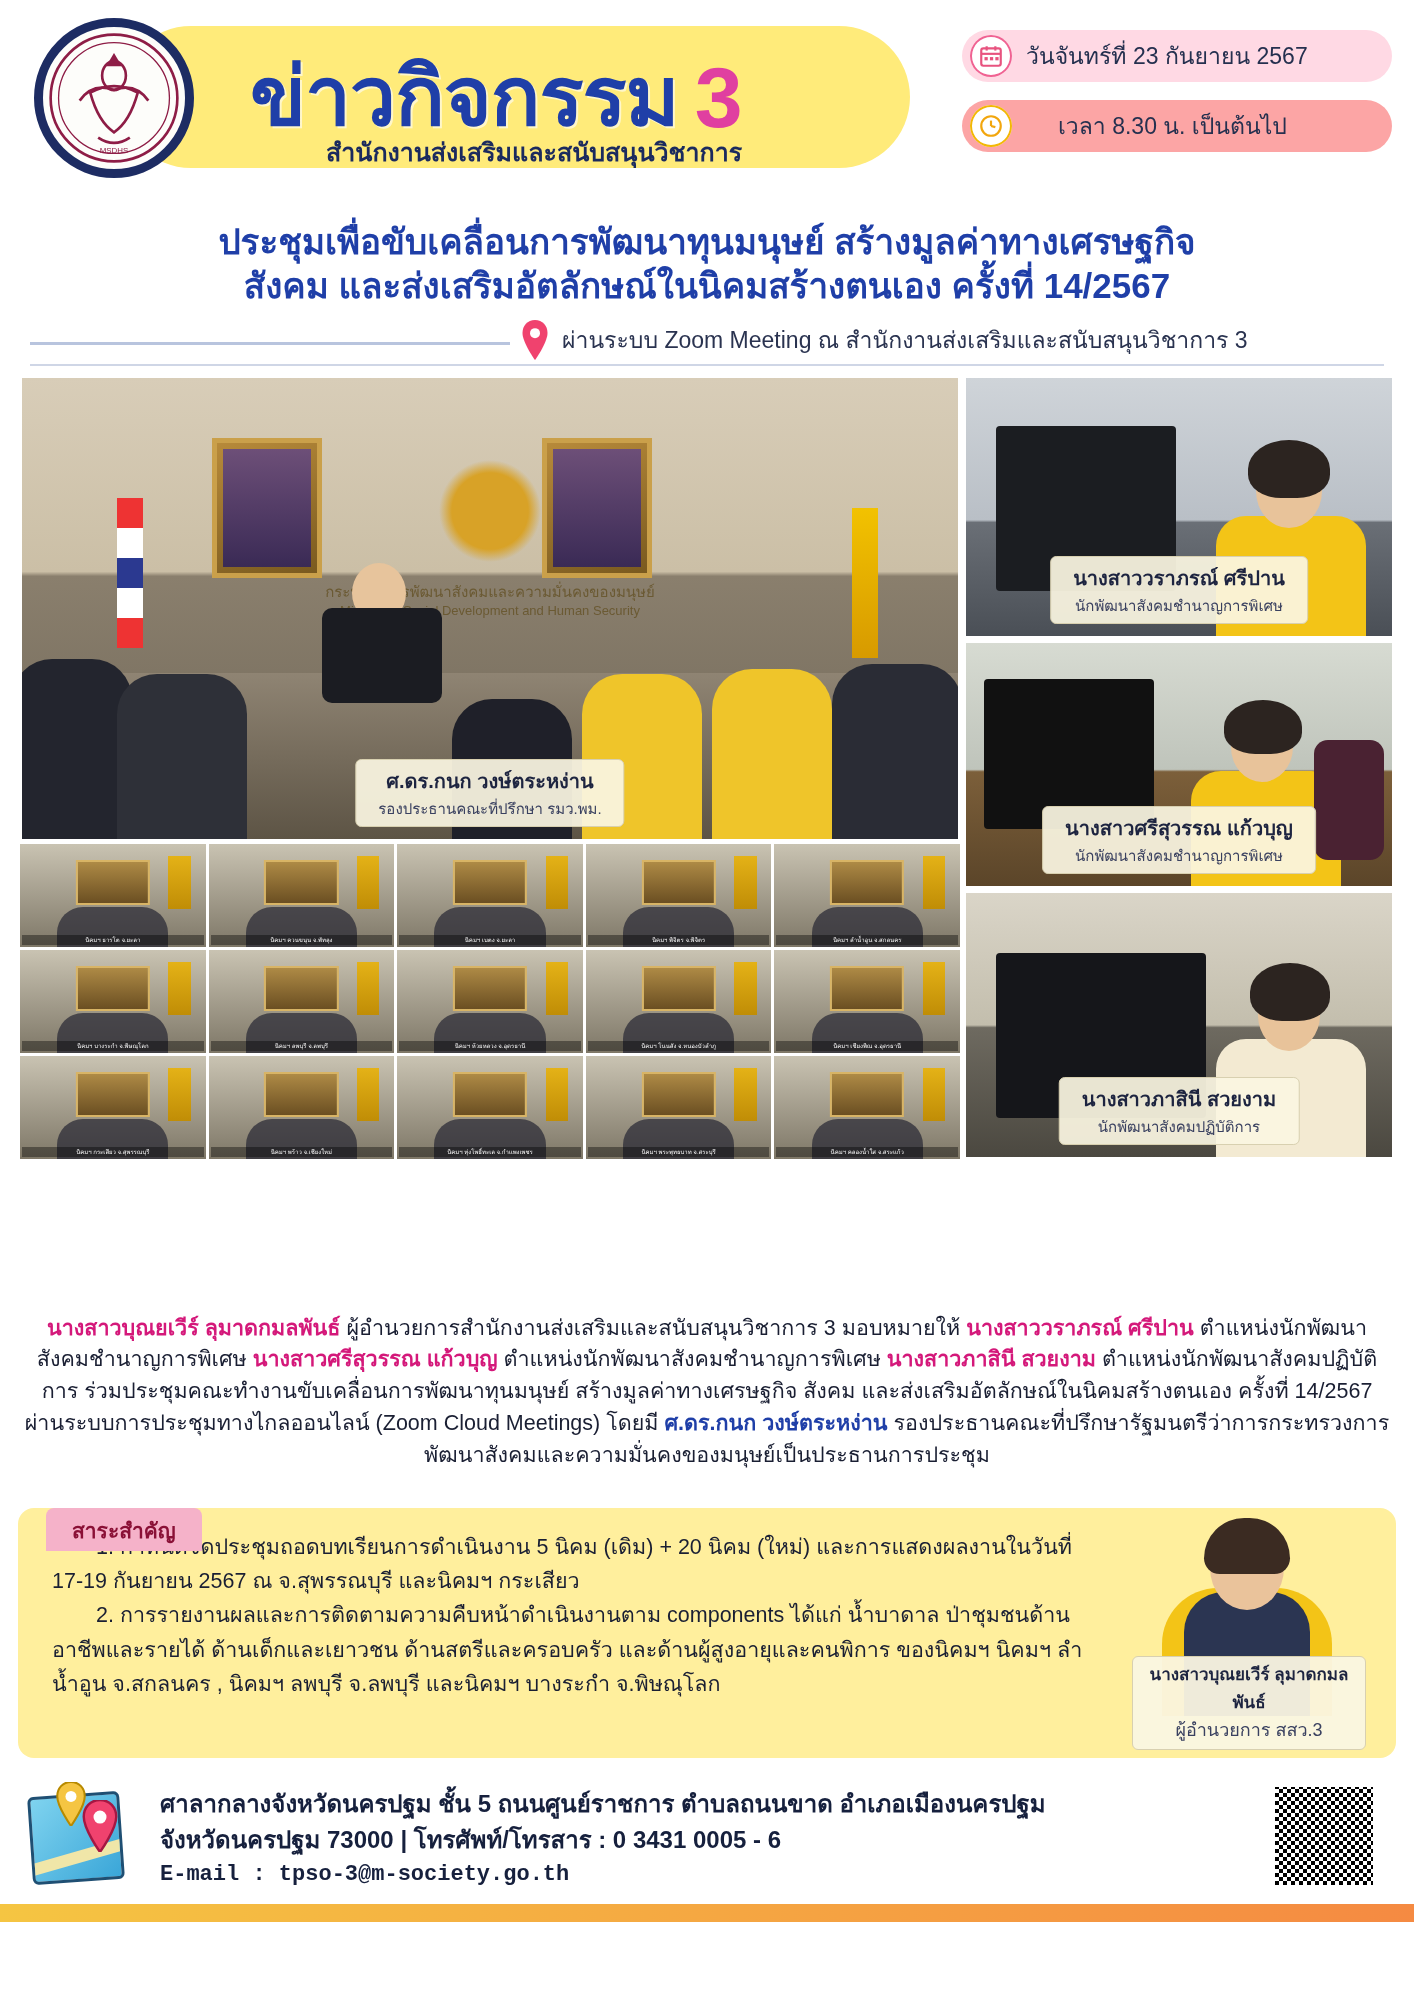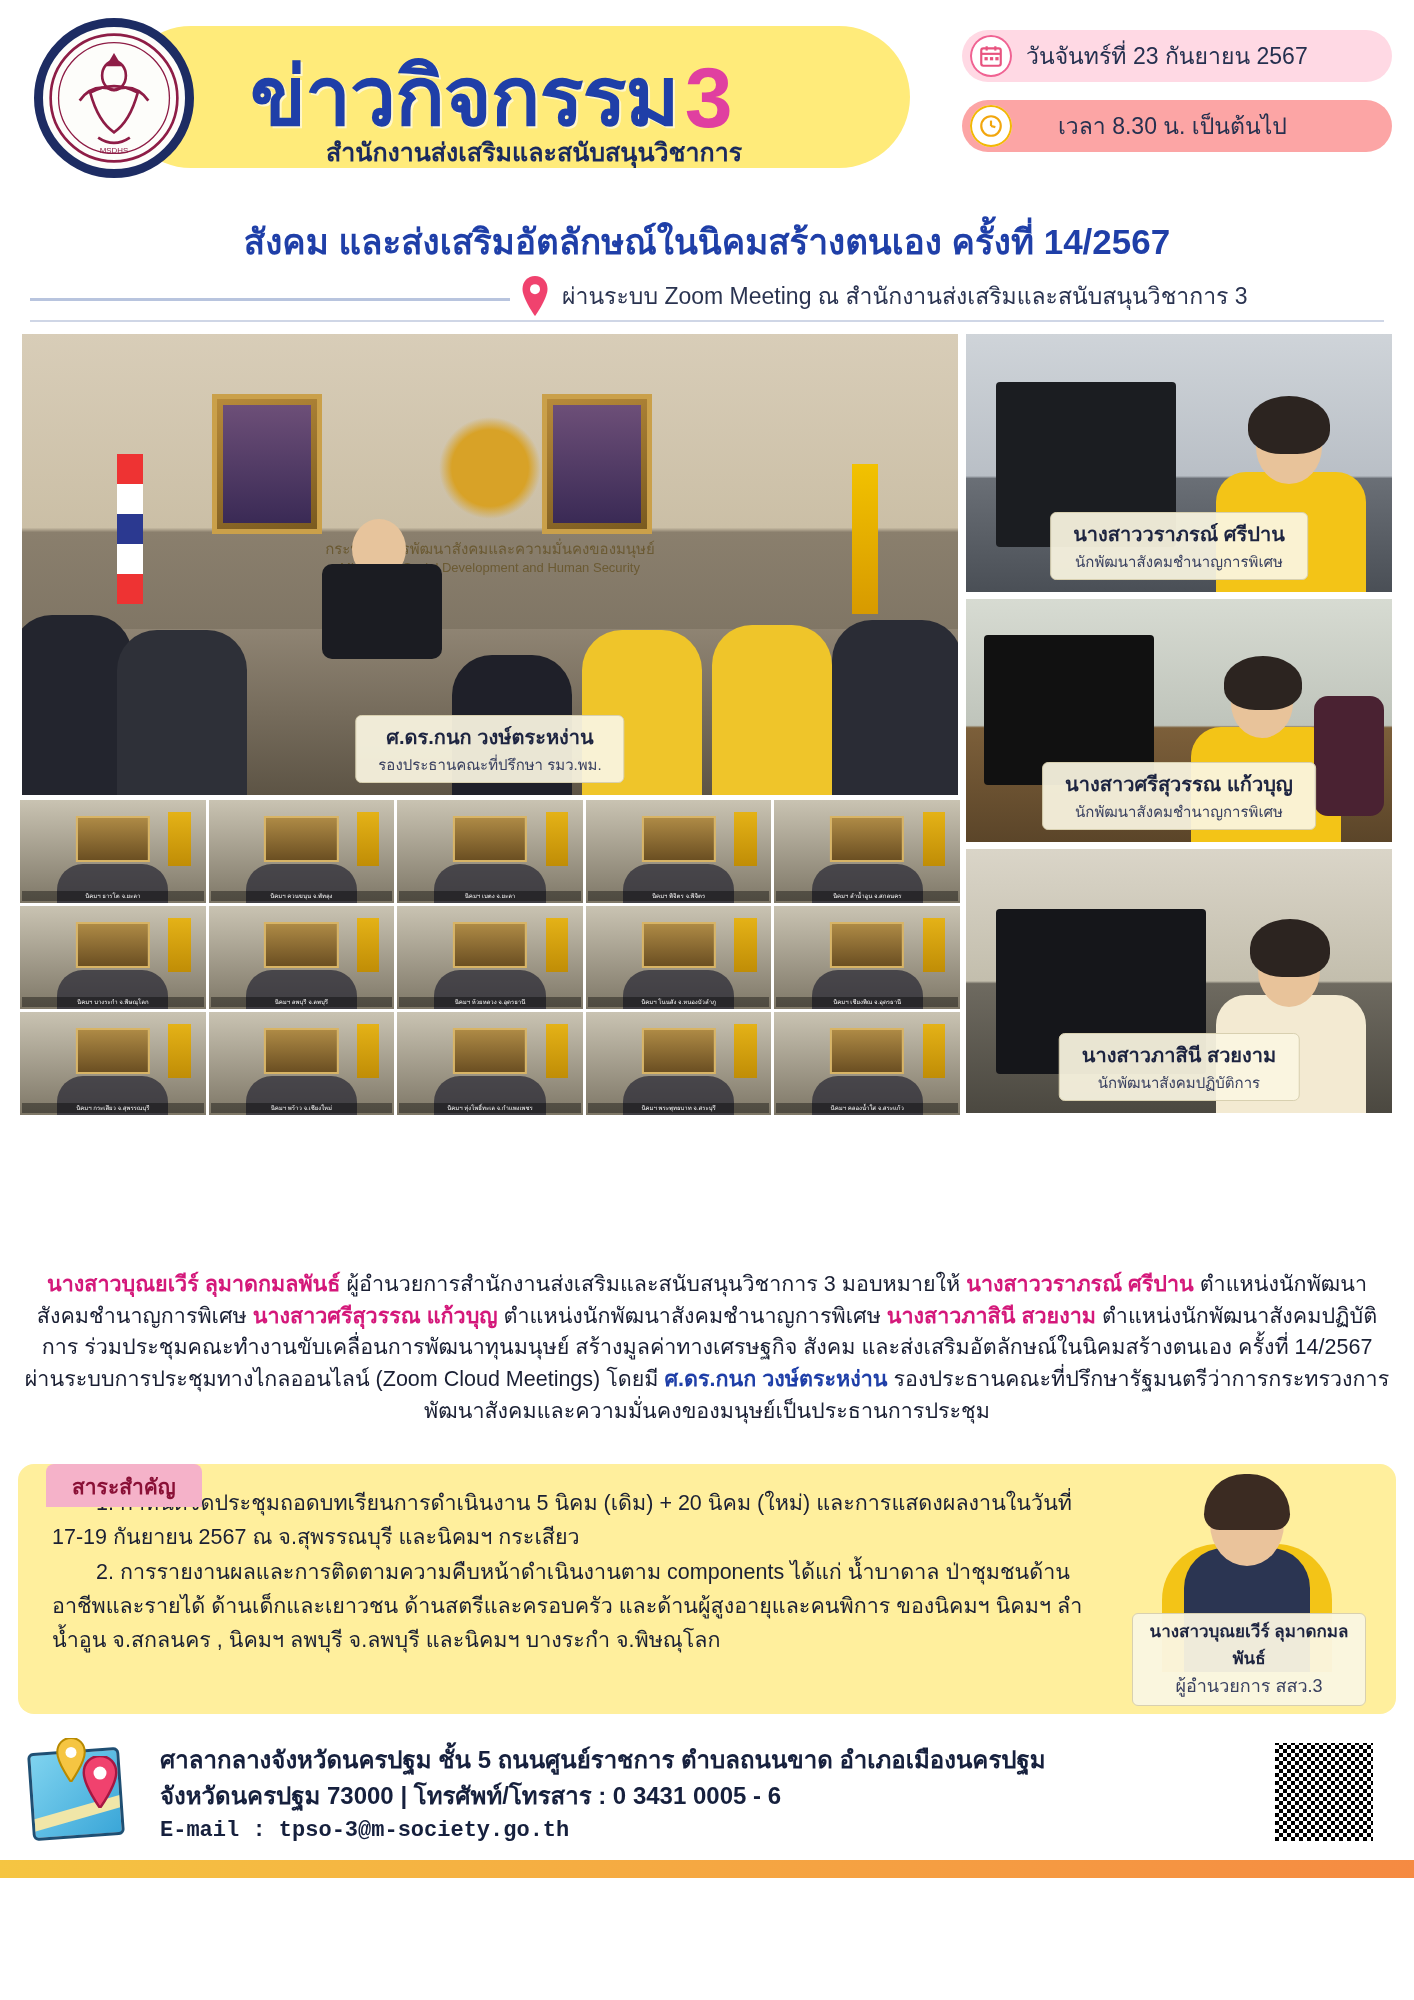--- a/index.html
+++ b/index.html
@@ -39,20 +39,21 @@
   .title-pill {
     position: absolute;
     left: 120px; top: 26px;
     width: 790px; height: 142px;
     background: #ffeb7a;
     border-radius: 78px;
     display: flex;
     align-items: center;
     padding-left: 130px;
     overflow: hidden;
+    gap: 10px;
   }
   .title-pill .big {
     font-size: 82px;
     font-weight: bold;
     color: #1f3fa8;
     line-height: 1;
     letter-spacing: -1px;
     text-shadow: 2px 2px 0 rgba(255,255,255,.6);
   }
   .title-pill .three {
@@ -458,20 +459,21 @@
             <line x1="12" y1="12" x2="12" y2="7" stroke="#f2a60d" stroke-width="2"></line>
             <line x1="12" y1="12" x2="16" y2="13" stroke="#f2a60d" stroke-width="2"></line>
           </svg>
         </span>
         <span class="meta-text">เวลา 8.30 น. เป็นต้นไป</span>
       </div>
     </div>
   </div>
 
   <div class="headline">
+    <div>ประชุมเพื่อขับเคลื่อนการพัฒนาทุนมนุษย์ สร้างมูลค่าทางเศรษฐกิจ</div>
     <div>สังคม และส่งเสริมอัตลักษณ์ในนิคมสร้างตนเอง ครั้งที่ 14/2567</div>
   </div>
 
   <div class="venue-wrap">
     <div class="venue-line"></div>
     <div class="venue">
       <span class="pin">
         <svg width="30" height="40" viewBox="0 0 24 32">
           <path d="M12 0C6 0 2 4.6 2 10.3 2 18 12 32 12 32s10-14 10-21.7C22 4.6 18 0 12 0z" fill="#f0426e"></path>
           <circle cx="12" cy="10.5" r="4" fill="#fff"></circle>

